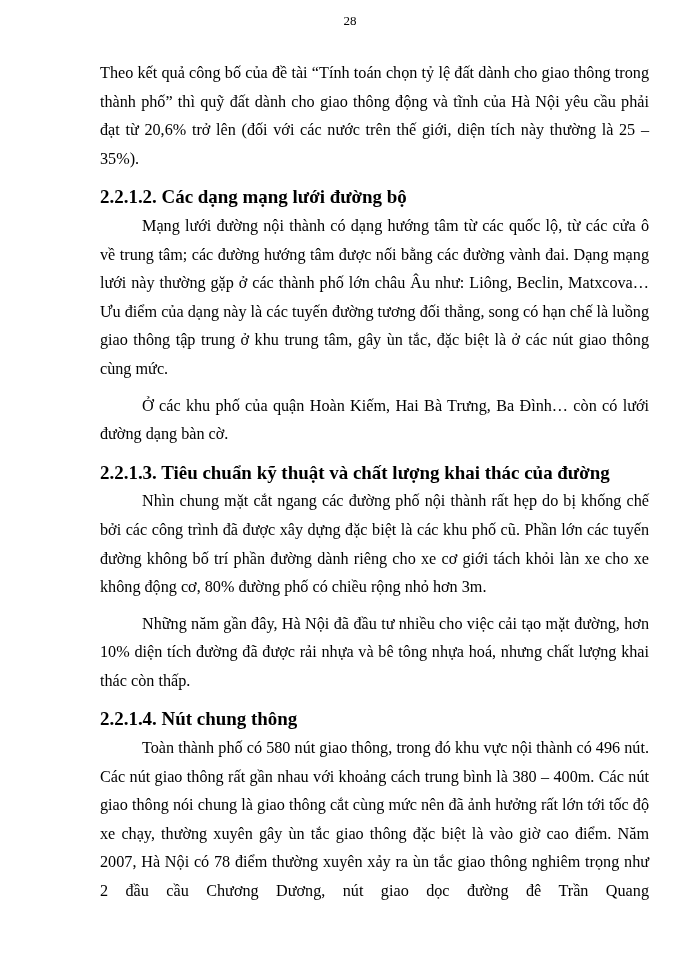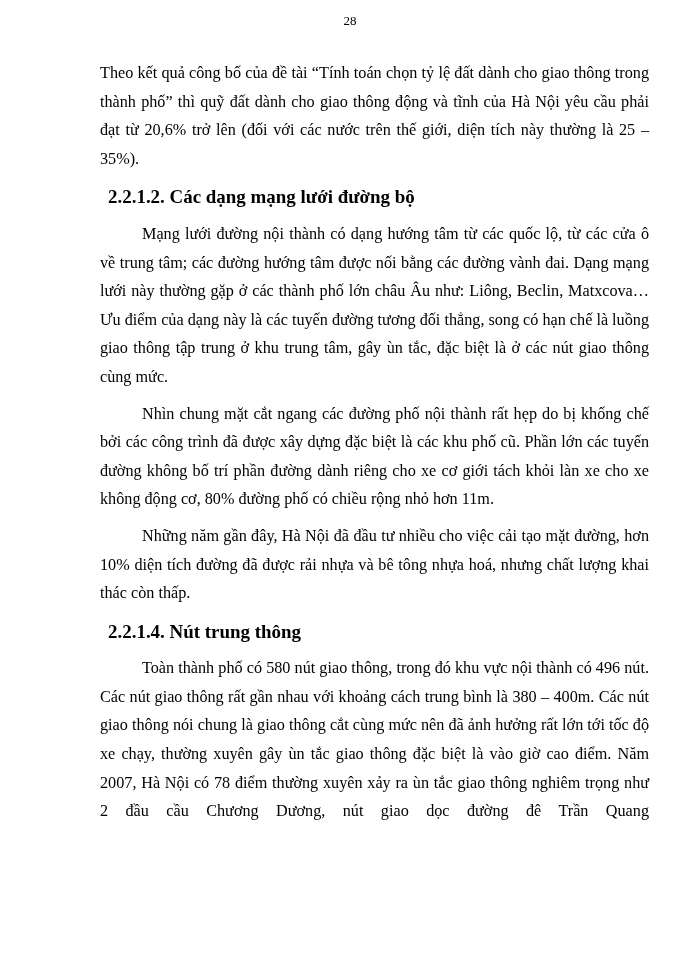--- a/index.html
+++ b/index.html
@@ -37,36 +37,38 @@
       text-align: justify;
       text-align-last: left;
     }
     .para.indent {
       text-indent: 42px;
     }
     .para.gap-after {
       margin-bottom: 10px;
     }
     .heading {
-      margin: 8px;
+      margin: 0;
       font-weight: bold;
       line-height: 28.6px;
     }
   </style>
 </head>
 <body>
 
 <div class="page-number">28</div>
 
 <div class="content">
 
   <p class="para gap-after">Theo kết quả công bố của đề tài “Tính toán chọn tỷ lệ đất dành cho giao thông trong thành phố” thì quỹ đất dành cho giao thông động và tĩnh của Hà Nội yêu cầu phải đạt từ 20,6% trở lên (đối với các nước trên thế giới, diện tích này thường là 25 – 35%).</p>
 
   <h3 class="heading">2.2.1.2. Các dạng mạng lưới đường bộ</h3>
   <p class="para indent" style="margin-bottom:8px;">Mạng lưới đường nội thành có dạng hướng tâm từ các quốc lộ, từ các cửa ô về trung tâm; các đường hướng tâm được nối bằng các đường vành đai. Dạng mạng lưới này thường gặp ở các thành phố lớn châu Âu như: Liông, Beclin, Matxcova… Ưu điểm của dạng này là các tuyến đường tương đối thẳng, song có hạn chế là luồng giao thông tập trung ở khu trung tâm, gây ùn tắc, đặc biệt là ở các nút giao thông cùng mức.</p>
+  <p class="para indent gap-after">Ở các khu phố của quận Hoàn Kiếm, Hai Bà Trưng, Ba Đình… còn có lưới đường dạng bàn cờ.</p>
 
-  <p class="para indent" style="margin-bottom:8px;">Nhìn chung mặt cắt ngang các đường phố nội thành rất hẹp do bị khống chế bởi các công trình đã được xây dựng đặc biệt là các khu phố cũ. Phần lớn các tuyến đường không bố trí phần đường dành riêng cho xe cơ giới tách khỏi làn xe cho xe không động cơ, 80% đường phố có chiều rộng nhỏ hơn 11m.</p>
+  <h3 class="heading">2.2.1.3. Tiêu chuẩn kỹ thuật và chất lượng khai thác của đường</h3>
+  <p class="para indent" style="margin-bottom:8px;">Nhìn chung mặt cắt ngang các đường phố nội thành rất hẹp do bị khống chế bởi các công trình đã được xây dựng đặc biệt là các khu phố cũ. Phần lớn các tuyến đường không bố trí phần đường dành riêng cho xe cơ giới tách khỏi làn xe cho xe không động cơ, 80% đường phố có chiều rộng nhỏ hơn 3m.</p>
   <p class="para indent gap-after">Những năm gần đây, Hà Nội đã đầu tư nhiều cho việc cải tạo mặt đường, hơn 10% diện tích đường đã được rải nhựa và bê tông nhựa hoá, nhưng chất lượng khai thác còn thấp.</p>
 
-  <h3 class="heading">2.2.1.4. Nút trung thông</h3>
+  <h3 class="heading">2.2.1.4. Nút chung thông</h3>
   <p class="para indent" style="text-align-last: justify;">Toàn thành phố có 580 nút giao thông, trong đó khu vực nội thành có 496 nút. Các nút giao thông rất gần nhau với khoảng cách trung bình là 380 – 400m. Các nút giao thông nói chung là giao thông cắt cùng mức nên đã ảnh hưởng rất lớn tới tốc độ xe chạy, thường xuyên gây ùn tắc giao thông đặc biệt là vào giờ cao điểm. Năm 2007, Hà Nội có 78 điểm thường xuyên xảy ra ùn tắc giao thông nghiêm trọng như 2 đầu cầu Chương Dương, nút giao dọc đường đê Trần Quang</p>
 
 </div>
 
 </body></html>

